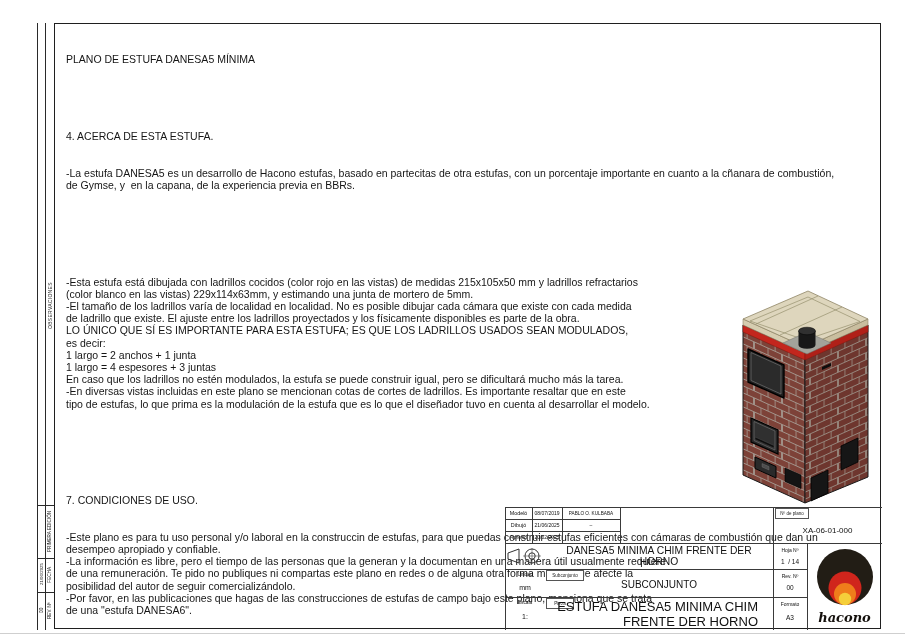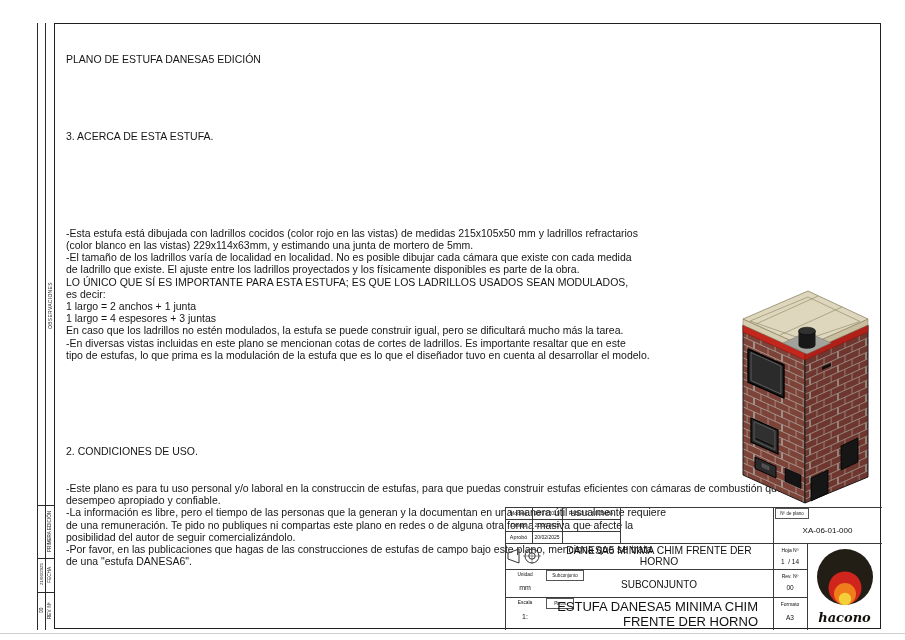--- a/index.html
+++ b/index.html
@@ -36,39 +36,41 @@
   <div class="hl" style="left:37px;top:558px;width:17px;"></div>
   <div class="hl" style="left:37px;top:592px;width:17px;"></div>
   <div class="vtext" style="left:45px;top:258px;width:9px;height:95px;font-size:5px;letter-spacing:.3px;">OBSERVACIONES</div>
   <div class="vtext" style="left:45px;top:506px;width:9px;height:51px;font-size:4.6px;">PRIMERA EDICIÓN</div>
   <div class="vtext" style="left:37px;top:558px;width:8px;height:33px;font-size:4.4px;">21/06/2025</div>
   <div class="vtext" style="left:45px;top:558px;width:9px;height:33px;font-size:4.8px;">FECHA</div>
   <div class="vtext" style="left:37px;top:592px;width:8px;height:37px;font-size:4.8px;">00</div>
   <div class="vtext" style="left:45px;top:592px;width:9px;height:37px;font-size:4.6px;">REV. Nº</div>
 
   <div class="content">
-    <div class="doc-title">PLANO DE ESTUFA DANESA5 EDICIÓN</div>
+    <div class="doc-title">PLANO DE ESTUFA DANESA5 MÍNIMA</div>
     <div class="sec">
-      <div>3. ACERCA DE ESTA ESTUFA.</div>
+      <div>4. ACERCA DE ESTA ESTUFA.</div>
+      <div>-La estufa DANESA5 es un desarrollo de Hacono estufas, basado en partecitas de otra estufas, con un porcentaje importante en cuanto a la cñanara de combustión,
+de Gymse, y  en la capana, de la experiencia previa en BBRs.</div>
     </div>
     <div class="sec">
       <div>-Esta estufa está dibujada con ladrillos cocidos (color rojo en las vistas) de medidas 215x105x50 mm y ladrillos refractarios
 (color blanco en las vistas) 229x114x63mm, y estimando una junta de mortero de 5mm.
 -El tamaño de los ladrillos varía de localidad en localidad. No es posible dibujar cada cámara que existe con cada medida
 de ladrillo que existe. El ajuste entre los ladrillos proyectados y los físicamente disponibles es parte de la obra.
 LO ÚNICO QUE SÍ ES IMPORTANTE PARA ESTA ESTUFA; ES QUE LOS LADRILLOS USADOS SEAN MODULADOS,
 es decir:
 1 largo = 2 anchos + 1 junta
 1 largo = 4 espesores + 3 juntas
 En caso que los ladrillos no estén modulados, la estufa se puede construir igual, pero se dificultará mucho más la tarea.
 -En diversas vistas incluidas en este plano se mencionan cotas de cortes de ladrillos. Es importante resaltar que en este
 tipo de estufas, lo que prima es la modulación de la estufa que es lo que el diseñador tuvo en cuenta al desarrollar el modelo.</div>
     </div>
     <div class="sec">
-      <div>2. CONDICIONES DE USO.</div>
+      <div>7. CONDICIONES DE USO.</div>
       <div>-Este plano es para tu uso personal y/o laboral en la construccin de estufas, para que puedas construir estufas eficientes con cámaras de combustión que dan un
 desempeo apropiado y confiable.
 -La información es libre, pero el tiempo de las personas que la generan y la documentan en una manera útil usualmente requiere
 de una remuneración. Te pido no publiques ni compartas este plano en redes o de alguna otra forma masiva que afecte la
 posibilidad del autor de seguir comercializándolo.
 -Por favor, en las publicaciones que hagas de las construcciones de estufas de campo bajo este plano, menciona que se trata
 de una "estufa DANESA6".</div>
     </div>
     
     

